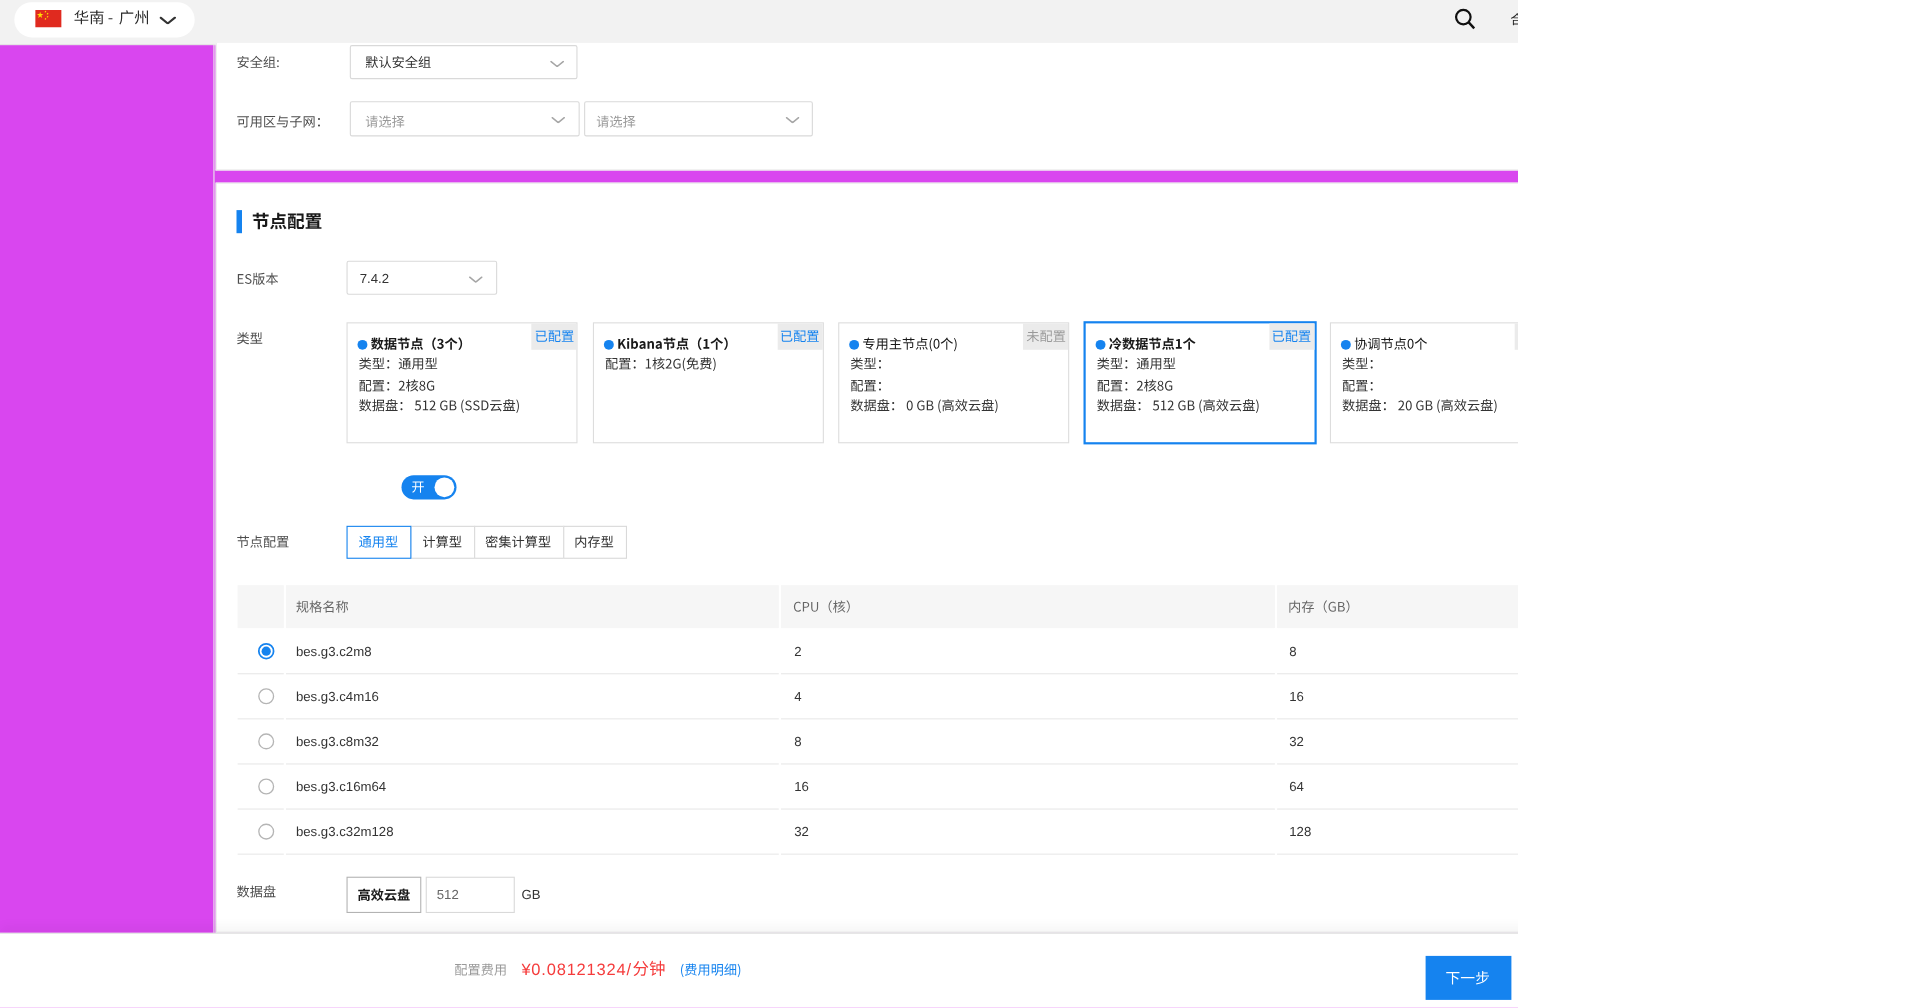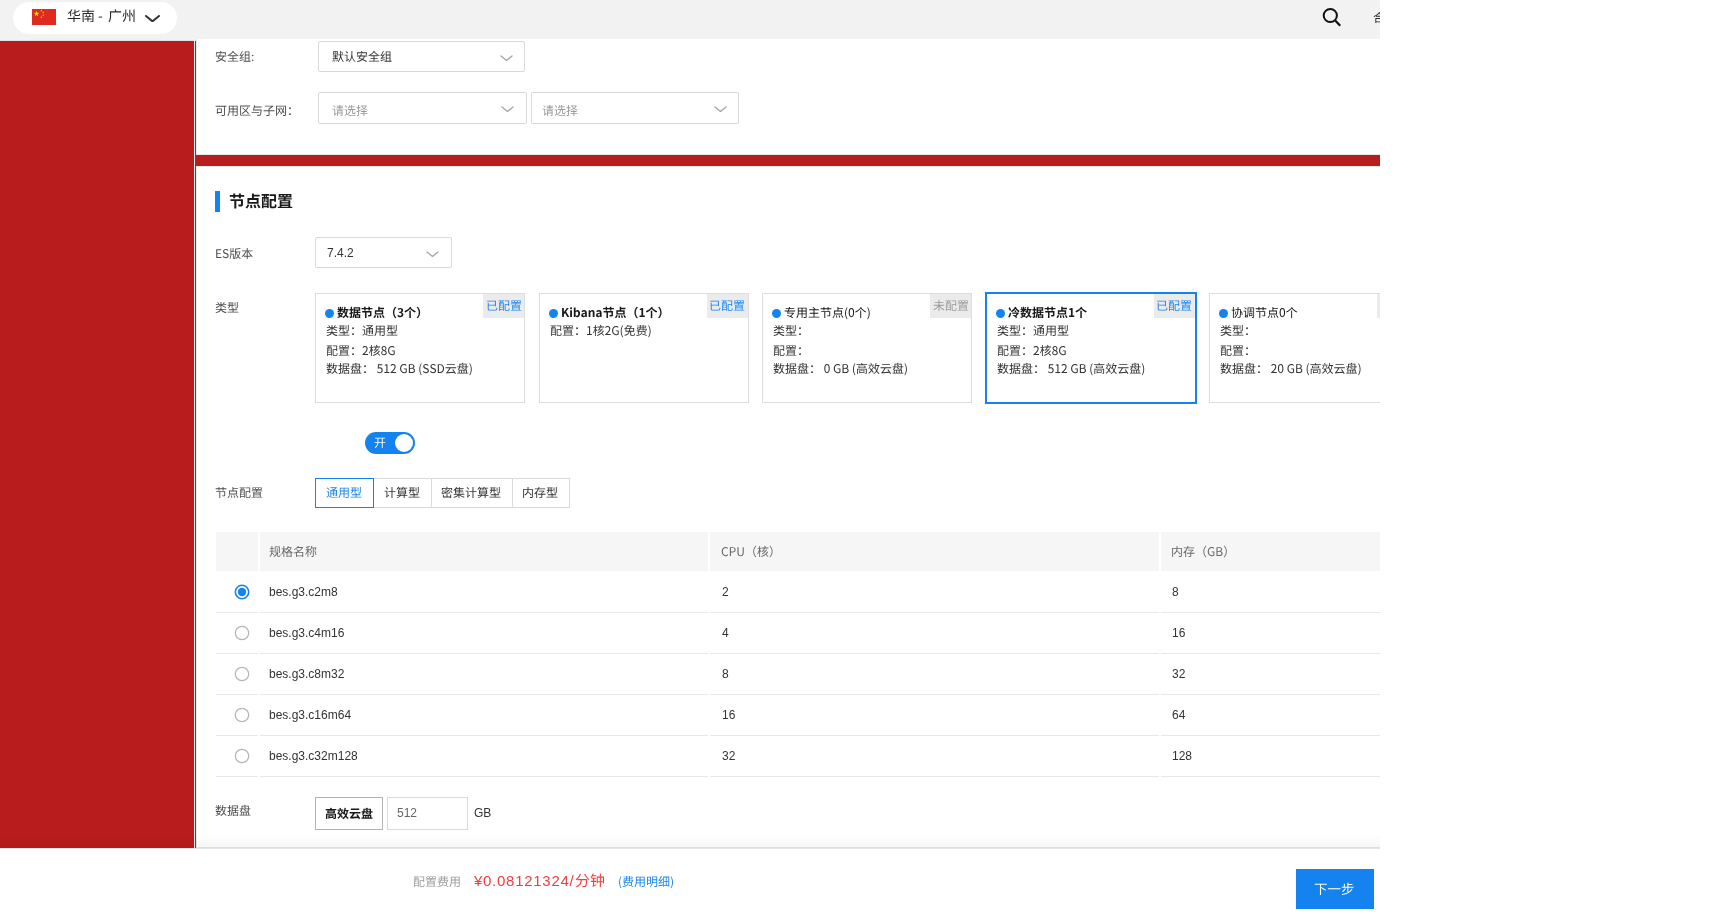--- a/index.html
+++ b/index.html
@@ -1,12 +1,12 @@
 <!DOCTYPE html>
-<html><head><meta charset="utf-8"><title>BES</title><style>html,body{margin:0;padding:0;background:#fff;font-family:"Liberation Sans",sans-serif;}#root{position:relative;width:1380px;height:916px;overflow:hidden;background:#b91c1c;}</style></head><body>
+<html><head><meta charset="utf-8"><title>BES</title><style>html,body{margin:0;padding:0;background:#fff;font-family:"Liberation Sans",sans-serif;}#root{position:relative;width:1380px;height:916px;overflow:hidden;background:#d946ef;}</style></head><body>
 <div id="root">
     <svg width="0" height="0" style="position:absolute">
       <defs>
         <path id="g0" d="M530 826V627C473 608 414 591 357 576C368 561 380 535 385 517C433 529 481 543 530 557V470C530 387 556 365 653 365C673 365 807 365 829 365C910 365 931 397 940 513C920 519 890 530 873 542C869 448 862 431 823 431C794 431 681 431 660 431C613 431 605 437 605 470V581C721 619 831 664 913 716L856 773C794 730 704 689 605 652V826ZM325 842C260 733 154 628 46 563C63 549 90 521 102 507C142 535 183 569 223 607V337H298V685C334 727 368 772 395 817ZM52 222V149H460V-80H539V149H949V222H539V339H460V222Z"></path>
         <path id="g1" d="M317 460C342 423 368 373 377 339L440 361C429 394 403 444 376 479ZM458 840V740H60V669H458V563H114V-79H190V494H812V8C812 -8 807 -13 789 -14C772 -15 710 -16 647 -13C658 -32 669 -60 673 -80C755 -80 812 -80 845 -68C878 -57 888 -37 888 8V563H541V669H941V740H541V840ZM622 481C607 440 576 379 553 338H266V277H461V176H245V113H461V-61H533V113H758V176H533V277H740V338H618C641 374 665 418 687 461Z"></path>
         <path id="g2" d="M46 245H302V315H46Z"></path>
         <path id="g3" d="M469 825C486 783 507 728 517 688H143V401C143 266 133 90 39 -36C56 -46 88 -75 100 -90C205 46 222 253 222 401V615H942V688H565L601 697C590 735 567 795 546 841Z"></path>
         <path id="g4" d="M236 823V513C236 329 219 129 56 -21C73 -34 99 -61 110 -78C290 86 311 307 311 513V823ZM522 801V-11H596V801ZM820 826V-68H895V826ZM124 593C108 506 75 398 29 329L94 301C139 371 169 486 188 575ZM335 554C370 472 402 365 411 300L477 328C467 392 433 496 397 577ZM618 558C664 479 710 373 727 308L790 341C773 406 724 509 676 586Z"></path>
         <path id="g5" d="M517 843C415 688 230 554 40 479C61 462 82 433 94 413C146 436 198 463 248 494V444H753V511C805 478 859 449 916 422C927 446 950 473 969 490C810 557 668 640 551 764L583 809ZM277 513C362 569 441 636 506 710C582 630 662 567 749 513ZM196 324V-78H272V-22H738V-74H817V324ZM272 48V256H738V48Z"></path>
         <path id="g6" d="M526 828C476 681 395 536 305 442C322 430 351 404 363 391C414 447 463 520 506 601H575V-79H651V164H952V235H651V387H939V456H651V601H962V673H542C563 717 582 763 598 809ZM285 836C229 684 135 534 36 437C50 420 72 379 80 362C114 397 147 437 179 481V-78H254V599C293 667 329 741 357 814Z"></path>

